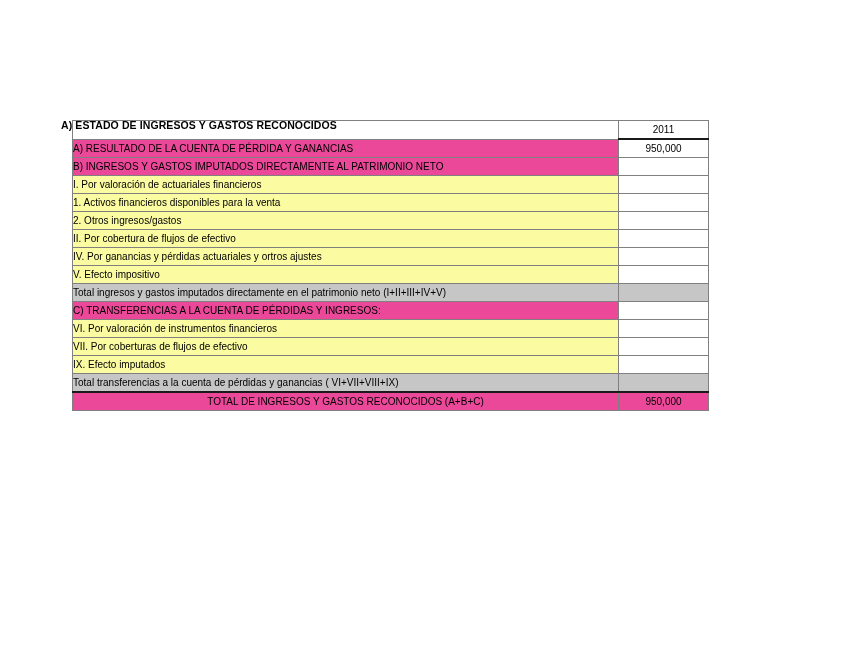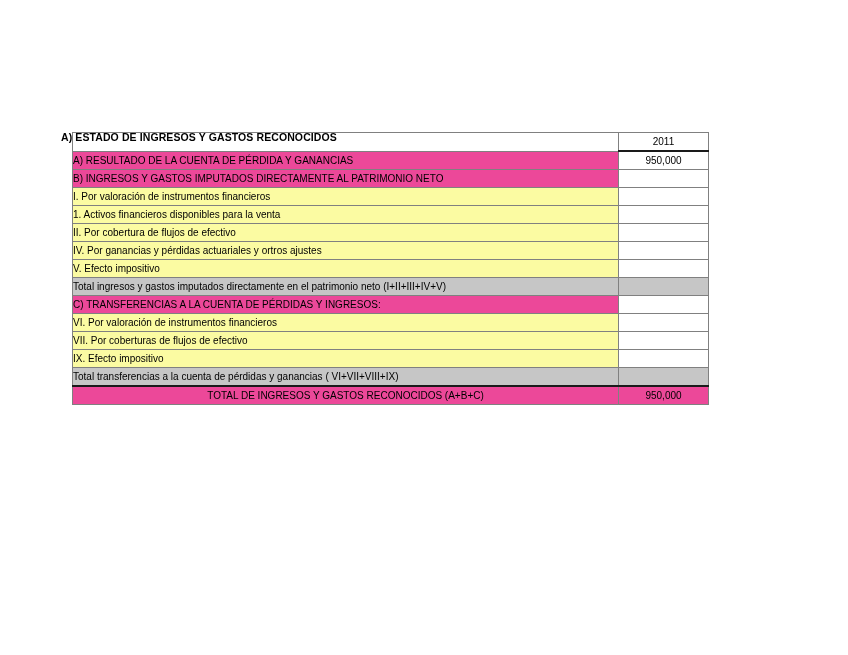--- a/index.html
+++ b/index.html
@@ -11,21 +11,21 @@
     width: 848px;
     height: 655px;
     font-family: "Liberation Sans", sans-serif;
     color: #000000;
     overflow: hidden;
   }
 
   #sheet {
     position: absolute;
     left: 0;
-    top: 12px;
+    top: 0;
     width: 848px;
     height: 484px;
   }
 
   
   #doc-title {
     position: absolute;
     left: 61px;
     top: 119px;
     font-size: 10.5px;
@@ -125,25 +125,29 @@
     <tbody id="table-body">
         <tr class="r-first">
           <td class="label-cell lab fill-tan bold ind0">A) RESULTADO DE LA CUENTA DE PÉRDIDA Y GANANCIAS</td>
           <td class="value-cell val fill-white" style="border-top: 2px solid rgb(26, 26, 26);">950,000</td>
         </tr>
         <tr>
           <td class="label-cell lab fill-tan bold ind0">B) INGRESOS Y GASTOS IMPUTADOS DIRECTAMENTE AL PATRIMONIO NETO</td>
           <td class="value-cell val fill-white"></td>
         </tr>
         <tr>
-          <td class="label-cell lab fill-yellow ind1">I. Por valoración de instrumentos financieros</td>
+          <td class="label-cell lab fill-yellow ind1">I. Por valoración de actuariales financieros</td>
           <td class="value-cell val fill-white"></td>
         </tr>
         <tr>
           <td class="label-cell lab fill-yellow ind2">1. Activos financieros  disponibles para la venta</td>
+          <td class="value-cell val fill-white"></td>
+        </tr>
+        <tr>
+          <td class="label-cell lab fill-yellow ind2">2. Otros ingresos/gastos</td>
           <td class="value-cell val fill-white"></td>
         </tr>
         <tr>
           <td class="label-cell lab fill-yellow ind1">II. Por cobertura de flujos de efectivo</td>
           <td class="value-cell val fill-white"></td>
         </tr>
         <tr>
           <td class="label-cell lab fill-yellow ind1">IV. Por ganancias y pérdidas actuariales y ortros ajustes</td>
           <td class="value-cell val fill-white"></td>
         </tr>
@@ -161,21 +165,21 @@
         </tr>
         <tr>
           <td class="label-cell lab fill-yellow ind1">VI. Por valoración de instrumentos financieros</td>
           <td class="value-cell val fill-white"></td>
         </tr>
         <tr>
           <td class="label-cell lab fill-yellow ind1">VII. Por coberturas de flujos de efectivo</td>
           <td class="value-cell val fill-white"></td>
         </tr>
         <tr>
-          <td class="label-cell lab fill-yellow ind1">IX. Efecto impositivo</td>
+          <td class="label-cell lab fill-yellow ind1">IX. Efecto imputados</td>
           <td class="value-cell val fill-white"></td>
         </tr>
         <tr>
           <td class="label-cell lab fill-gray indT">Total transferencias a la cuenta de pérdidas y ganancias ( VI+VII+VIII+IX)</td>
           <td class="value-cell val fill-gray"></td>
         </tr>
         <tr class="r-last r-grand">
           <td class="label-cell lab fill-tan bold ctr" style="border-top: 2px solid rgb(26, 26, 26);">TOTAL DE INGRESOS Y GASTOS RECONOCIDOS (A+B+C)</td>
           <td class="value-cell val fill-tan" style="border-top: 2px solid rgb(26, 26, 26);">950,000</td>
         </tr>

